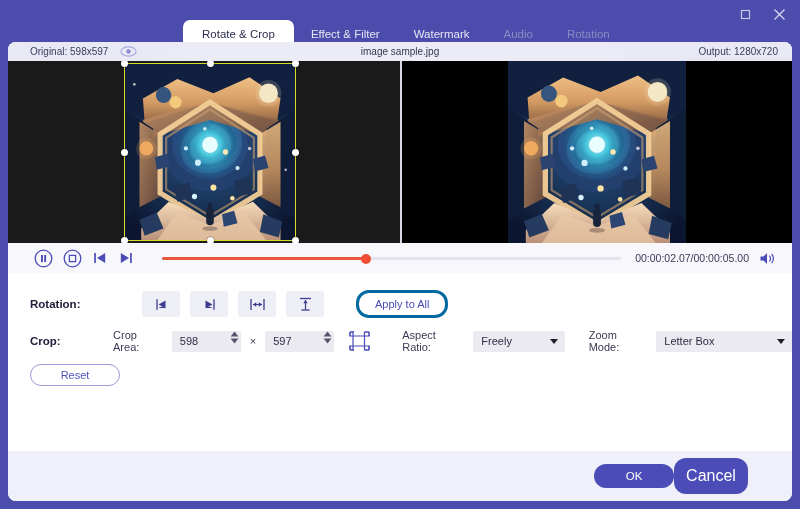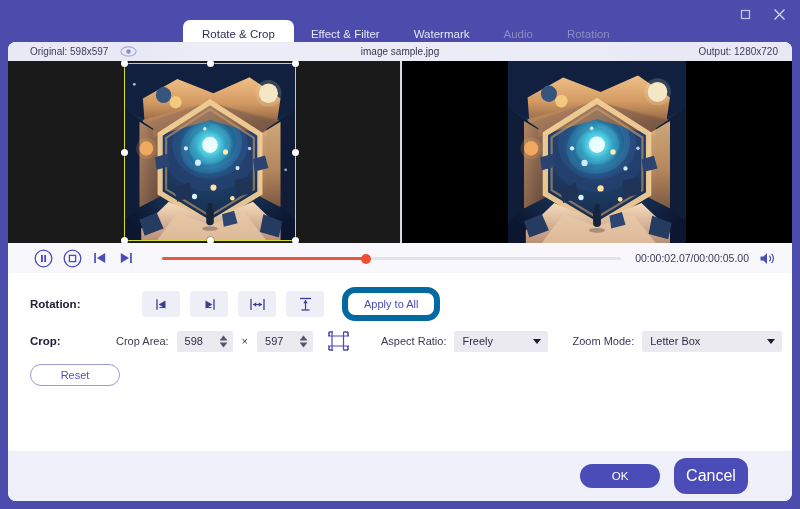--- a/index.html
+++ b/index.html
@@ -202,39 +202,40 @@
     width: 86px;
   }
   .rot-btn {
     width: 38px; height: 26px;
     background: #eeeef7;
     border-radius: 3px;
     display: flex; align-items: center; justify-content: center;
     margin-right: 10px; cursor: pointer;
   }
   .apply-all {
-    margin-left: 8px;
-    border: 6px solid #0369a1;
+    margin-left: 22px;
+    border: 3px solid #0369a1;
     border-radius: 13px;
     color: #4a4ab4;
     font-size: 11px;
     padding: 5px 16px;
     background: #ffffff;
     cursor: pointer;
   }
 
   .row-crop { padding-left: 22px; height: 30px; margin-top: 5px; }
   .lbl-sub { font-size: 11px; color: #3a3a55; margin-right: 8px; }
   .spin {
-    display: flex; align-items: center;
+    display: flex; 
     background: #eceaf1;
     border-radius: 2px;
     height: 21px;
     padding: 0 4px 0 8px;
     min-width: 56px;
+    gap: 16px;
   }
   .spin input {
     border: none; background: transparent;
     width: 32px; font-size: 11px; color: #2d2d46;
     font-family: "Liberation Sans", sans-serif;
     outline: none;
   }
   .spin-arrows { display: flex; flex-direction: column; gap: 1px; margin-left: 2px; cursor: pointer; }
   .times { margin: 0 9px; font-size: 11px; color: #3a3a55; }
   .grid-icon { margin-left: 14px; cursor: pointer; display: flex; }
@@ -271,21 +272,21 @@
     background: #ffffff;
     cursor: pointer;
   }
 
   
   .footer {
     position: absolute; bottom: 0; left: 0;
     width: 784px; height: 50px;
     background: #eff0f9;
     display: flex; align-items: center; justify-content: flex-end;
-    padding-right: 44px; gap: 14px;
+    padding-right: 44px; 
   }
   .btn-primary {
     width: 80px; height: 24px;
     background: #4b4cb8;
     border: none; border-radius: 12px;
     color: #ffffff; font-size: 11.5px;
     cursor: pointer;
     font-family: "Liberation Sans", sans-serif;
   }
   .btn-secondary {

